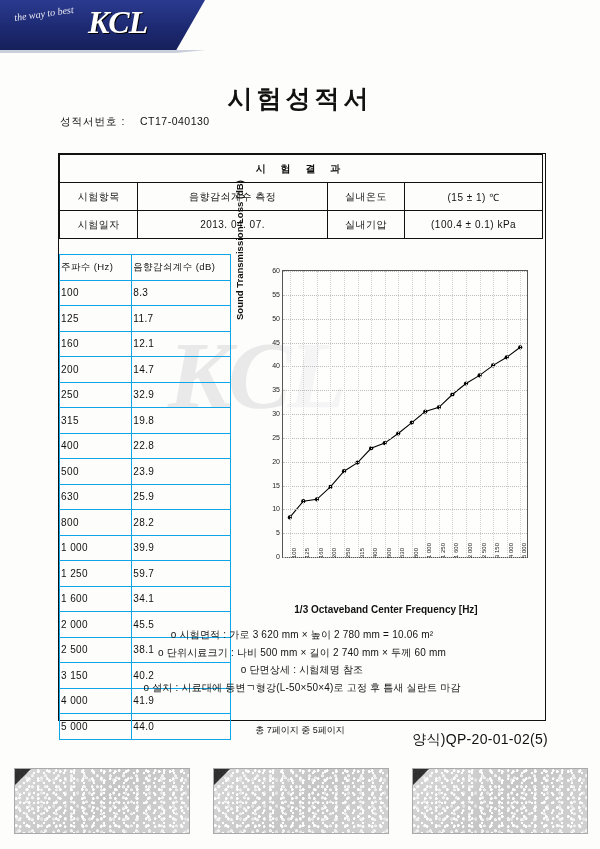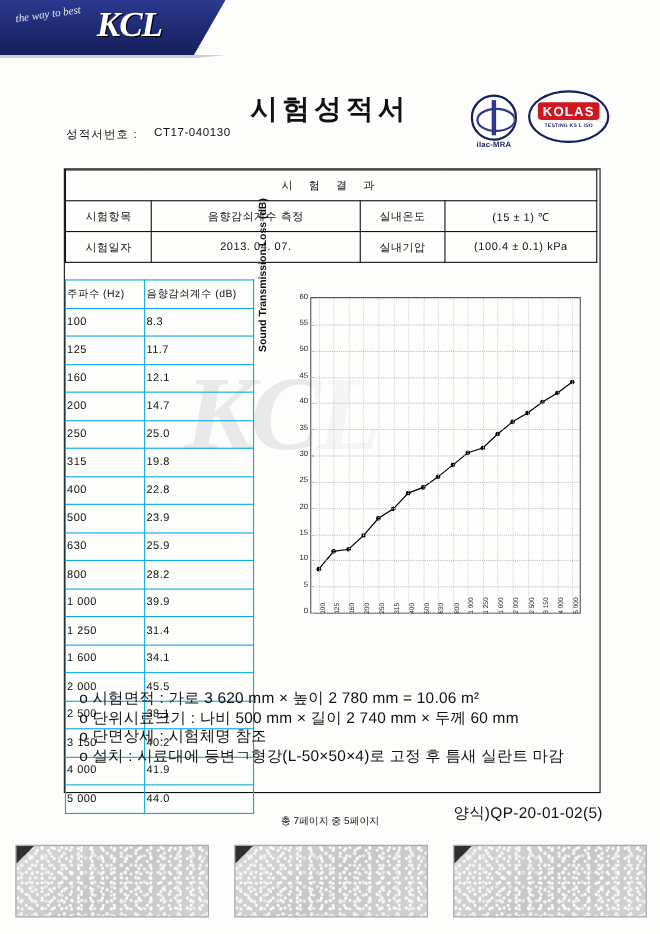--- a/index.html
+++ b/index.html
@@ -115,21 +115,21 @@
 
   
   .tbl-top{
     position:absolute;left:59px;top:154px;width:484px;
     font-size:10px;z-index:2;background:rgba(255,255,255,0);
   }
   .tbl-top td{
     border:1px solid #111;height:25px;text-align:center;vertical-align:middle;
     letter-spacing:.5px;
   }
-  .tbl-top .hdr{font-weight:normal;letter-spacing:6px;}
+  .tbl-top .hdr{font-weight:bold;letter-spacing:6px;}
 
   
   .tbl-data{
     position:absolute;left:59px;top:254px;width:172px;
     font-size:10px;z-index:2;
   }
   .tbl-data td{
     border:1px solid #0ea5e9;height:22.5px;text-align:left;vertical-align:middle;
     letter-spacing:.4px;
   }
@@ -160,28 +160,28 @@
     transform:rotate(-90deg);transform-origin:left top;white-space:nowrap;
   }
   .xtitle{
     position:absolute;left:0;top:342px;width:300px;text-align:center;
     font-size:10px;font-weight:bold;
   }
   svg.series{position:absolute;left:0;top:0;overflow:visible;}
 
   
   .notes{
-    position:absolute;left:72px;top:626px;width:460px;font-size:14px;
-    line-height:17.5px;z-index:2;letter-spacing:.2px;
+    position:absolute;left:72px;top:626px;width:460px;font-size:10px;
+    line-height:17.5px;z-index:2;letter-spacing:.2px;text-align:center;
   }
   .notes div{white-space:nowrap;}
 
   
   .page-count{
-    position:absolute;left:0;top:724px;width:600px;text-align:center;font-size:9px;margin-top:16px;
+    position:absolute;left:0;top:724px;width:600px;text-align:center;font-size:9px;
   }
   .form-no{
     position:absolute;right:52px;top:731px;font-size:14px;letter-spacing:.3px;
   }
 
   
   .photos{position:absolute;left:14px;top:768px;width:572px;height:68px;}
   .photo{
     position:absolute;top:0;width:174px;height:64px;
     border:1px solid #aaa;
@@ -211,32 +211,20 @@
 
   <div class="header-band">
     <div class="band-blue"></div>
     <div class="band-shadow"></div>
     <div class="logo-tag">the way to best</div>
     <div class="logo-kcl">KCL</div>
   </div>
 
   <div class="doc-title">시험성적서</div>
 
-  <div class="marks">
-    <div class="mark-ilac">
-      <div class="ilac-ring"></div>
-      <div class="cap">ilac-MRA</div>
-    </div>
-    <div class="mark-kolas">
-      <div class="kolas-oval">
-        <div class="kolas-red">KOLAS</div>
-        <div class="kolas-sub">TESTING  KS  L ISO</div>
-      </div>
-    </div>
-  </div>
 
   <div class="rep-no-label">성적서번호 :</div>
   <div class="rep-no-value">CT17-040130</div>
 
   <div class="main-box"></div>
   <div class="watermark">KCL</div>
 
   <table class="tbl-top">
     <tbody>
         <tr>
@@ -276,21 +264,21 @@
         <tr>
           <td>160</td>
           <td>12.1</td>
         </tr>
         <tr>
           <td>200</td>
           <td>14.7</td>
         </tr>
         <tr>
           <td>250</td>
-          <td>25.0</td>
+          <td>32.9</td>
         </tr>
         <tr>
           <td>315</td>
           <td>19.8</td>
         </tr>
         <tr>
           <td>400</td>
           <td>22.8</td>
         </tr>
         <tr>
@@ -304,21 +292,21 @@
         <tr>
           <td>800</td>
           <td>28.2</td>
         </tr>
         <tr>
           <td>1 000</td>
           <td>39.9</td>
         </tr>
         <tr>
           <td>1 250</td>
-          <td>31.4</td>
+          <td>59.7</td>
         </tr>
         <tr>
           <td>1 600</td>
           <td>34.1</td>
         </tr>
         <tr>
           <td>2 000</td>
           <td>45.5</td>
         </tr>
         <tr>
@@ -424,20 +412,21 @@
         <span style="left: 130.778px;">800</span>
         <span style="left: 144.333px;">1 000</span>
         <span style="left: 157.889px;">1 250</span>
         <span style="left: 171.444px;">1 600</span>
         <span style="left: 185px;">2 000</span>
         <span style="left: 198.556px;">2 500</span>
         <span style="left: 212.111px;">3 150</span>
         <span style="left: 225.667px;">4 000</span>
         <span style="left: 239.222px;">5 000</span>
       </div>
+    <div class="xtitle">1/3 Octaveband Center Frequency [Hz]</div>
   </div>
 
   <div class="notes">
     <div>o 시험면적 : 가로 3 620 mm × 높이 2 780 mm = 10.06 m²</div>
     <div>o 단위시료크기 : 나비 500 mm × 길이 2 740 mm × 두께 60 mm</div>
     <div>o 단면상세 : 시험체명 참조</div>
     <div>o 설치 : 시료대에 등변ㄱ형강(L-50×50×4)로 고정 후 틈새 실란트 마감</div>
   </div>
 
   <div class="page-count">총 7페이지 중 5페이지</div>

